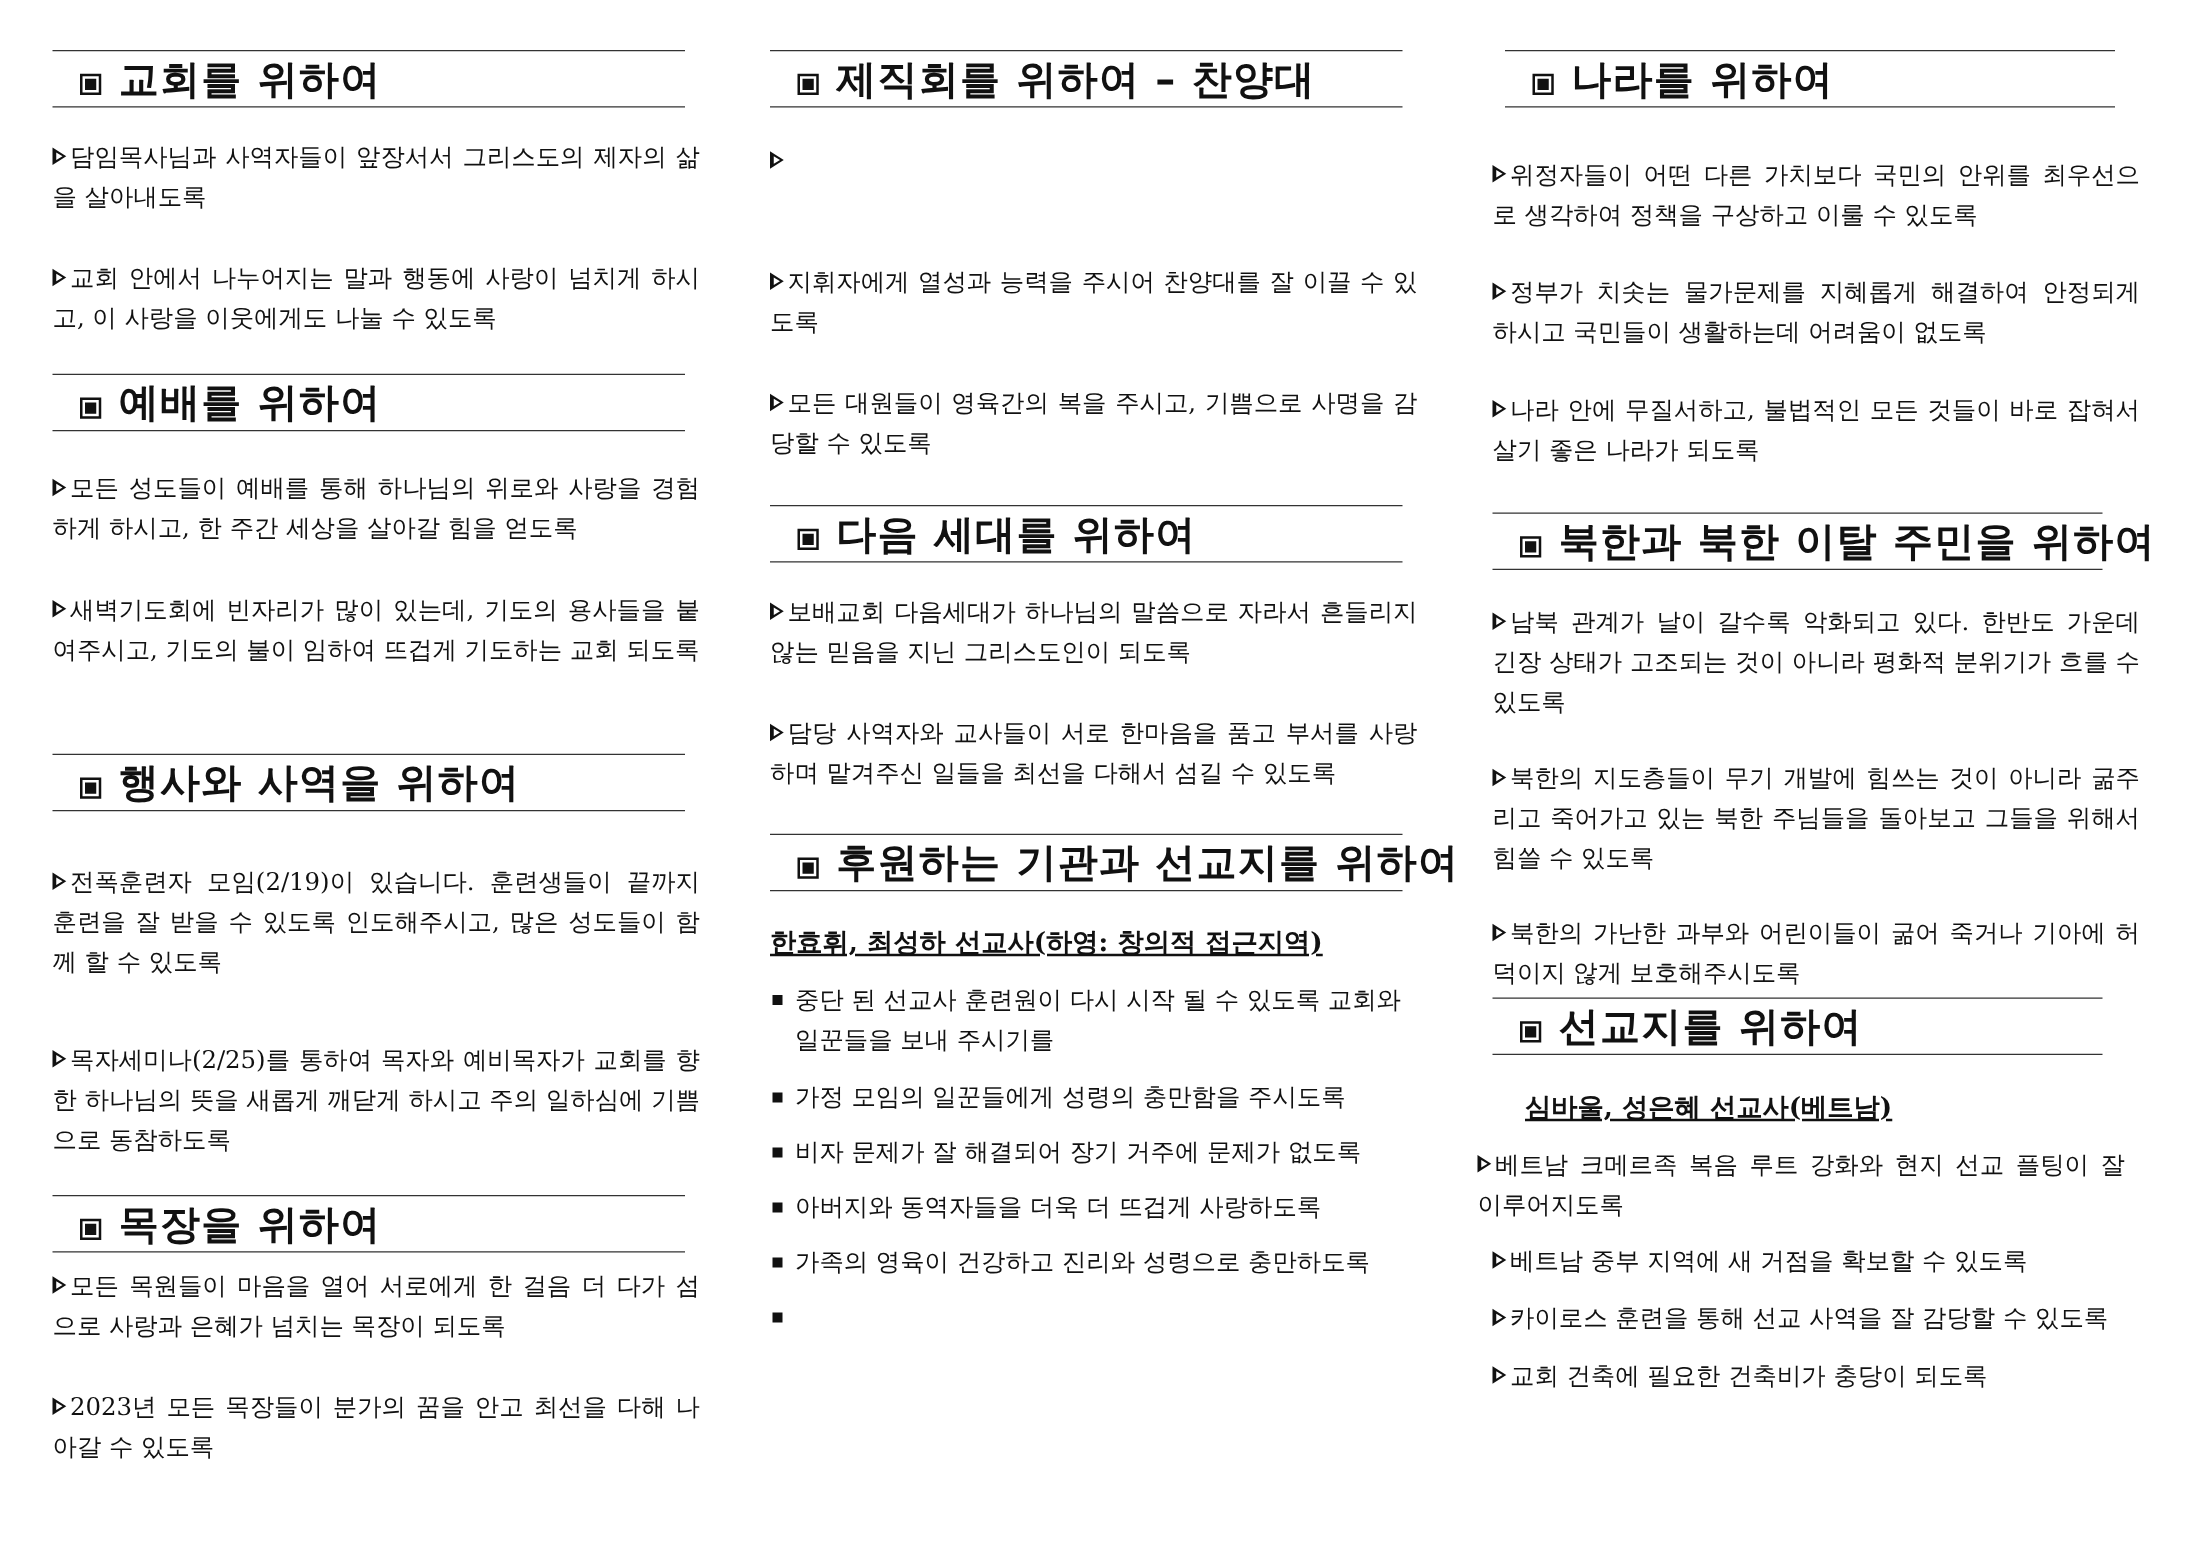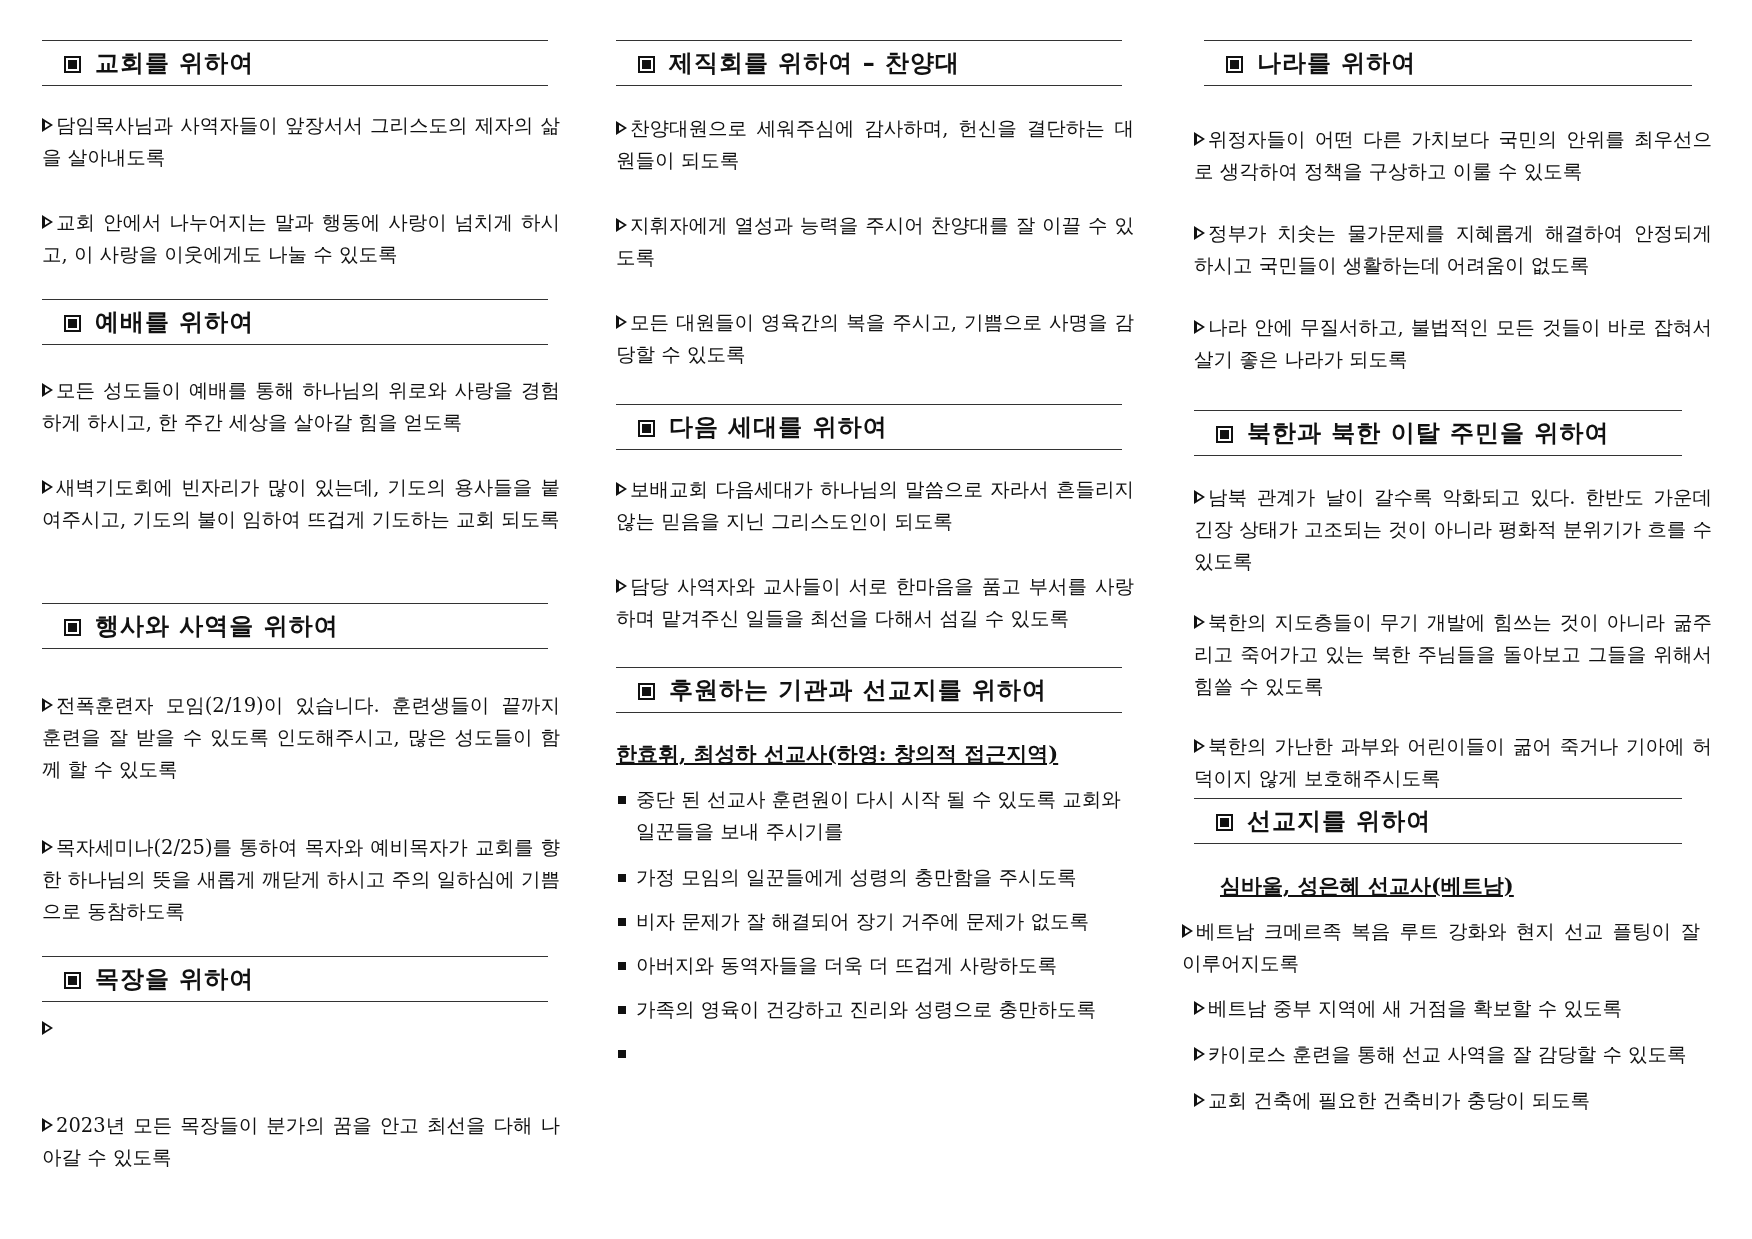--- a/index.html
+++ b/index.html
@@ -2,21 +2,21 @@
 <html><head>
 <meta charset="utf-8">
 <style>
   html, body { margin:0; padding:0; background:#ffffff; }
   body { width:1752px; height:1239px; position:relative; overflow:hidden;
          font-family:"DejaVu Serif","Liberation Serif",serif; color:#111; }
   .col { position:absolute; top:0; }
   .hdr { position:absolute; border-top:1.5px solid #333; border-bottom:1.5px solid #333;
          height:46px; box-sizing:border-box; }
   .hdr .t { position:absolute; left:22px; top:5px; font-family:"DejaVu Sans","Liberation Sans",sans-serif;
-            font-weight:bold; font-size:24px; line-height:34px; white-space:nowrap; letter-spacing:1px; }
+            font-weight:bold; font-size:32px; line-height:34px; white-space:nowrap; letter-spacing:1px; }
   .hdr .box { display:inline-block; width:17px; height:17px; border:2px solid #111; box-sizing:border-box;
               position:relative; margin-right:14px; vertical-align:-2px; }
   .hdr .box::after { content:""; position:absolute; left:2px; top:2px; right:2px; bottom:2px; background:#111; }
   .p { position:absolute; font-size:19.5px; line-height:32px; text-align:justify; text-align-last:left; }
   .p .tri { display:inline-block; width:0; height:0; border-top:7px solid transparent; border-bottom:7px solid transparent;
             border-left:11px solid #111; position:relative; margin-right:3px; vertical-align:0px; }
   .p .tri::after { content:""; position:absolute; left:-8px; top:-3.5px; border-top:3.5px solid transparent;
                    border-bottom:3.5px solid transparent; border-left:5px solid #fff; }
   .sub { position:absolute; font-size:21px; font-weight:bold; line-height:32px; white-space:nowrap;
          font-family:"DejaVu Serif","Liberation Serif",serif;text-decoration:underline; }
@@ -42,30 +42,30 @@
 
   <div class="hdr" style="left:42px;top:603px;width:506px;">
     <div class="t"><span class="box"></span><span>행사와 사역을 위하여</span></div>
   </div>
   <div class="p" style="left:42px;top:690px;width:518px;"><span class="tri"></span><span>전폭훈련자 모임(2/19)이 있습니다. 훈련생들이 끝까지 훈련을 잘 받을 수 있도록 인도해주시고, 많은 성도들이 함께 할 수 있도록</span></div>
   <div class="p" style="left:42px;top:832px;width:518px;"><span class="tri"></span><span>목자세미나(2/25)를 통하여 목자와 예비목자가 교회를 향한 하나님의 뜻을 새롭게 깨닫게 하시고 주의 일하심에 기쁨으로 동참하도록</span></div>
 
   <div class="hdr" style="left:42px;top:956px;width:506px;">
     <div class="t"><span class="box"></span><span>목장을 위하여</span></div>
   </div>
-  <div class="p" style="left:42px;top:1013px;width:518px;"><span class="tri"></span></div>
+  <div class="p" style="left:42px;top:1013px;width:518px;"><span class="tri"></span><span>모든 목원들이 마음을 열어 서로에게 한 걸음 더 다가 섬으로 사랑과 은혜가 넘치는 목장이 되도록</span></div>
   <div class="p" style="left:42px;top:1110px;width:518px;"><span class="tri"></span><span>2023년 모든 목장들이 분가의 꿈을 안고 최선을 다해 나아갈 수 있도록</span></div>
 </div>
 
 <div class="col" style="left:580px;width:580px;">
 
   <div class="hdr" style="left:36px;top:40px;width:506px;">
     <div class="t"><span class="box"></span><span>제직회를 위하여 – 찬양대</span></div>
   </div>
-  <div class="p" style="left:36px;top:113px;width:518px;"><span class="tri"></span><span>찬양대원으로 세워주심에 감사하며, 헌신을 결단하는 대원들이 되도록</span></div>
+  <div class="p" style="left:36px;top:113px;width:518px;"><span class="tri"></span></div>
   <div class="p" style="left:36px;top:210px;width:518px;"><span class="tri"></span><span>지휘자에게 열성과 능력을 주시어 찬양대를 잘 이끌 수 있도록</span></div>
   <div class="p" style="left:36px;top:307px;width:518px;"><span class="tri"></span><span>모든 대원들이 영육간의 복을 주시고, 기쁨으로 사명을 감당할 수 있도록</span></div>
 
   <div class="hdr" style="left:36px;top:404px;width:506px;">
     <div class="t"><span class="box"></span><span>다음 세대를 위하여</span></div>
   </div>
   <div class="p" style="left:36px;top:474px;width:518px;"><span class="tri"></span><span>보배교회 다음세대가 하나님의 말씀으로 자라서 흔들리지 않는 믿음을 지닌 그리스도인이 되도록</span></div>
   <div class="p" style="left:36px;top:571px;width:518px;"><span class="tri"></span><span>담당 사역자와 교사들이 서로 한마음을 품고 부서를 사랑하며 맡겨주신 일들을 최선을 다해서 섬길 수 있도록</span></div>
 
   <div class="hdr" style="left:36px;top:667px;width:506px;">

